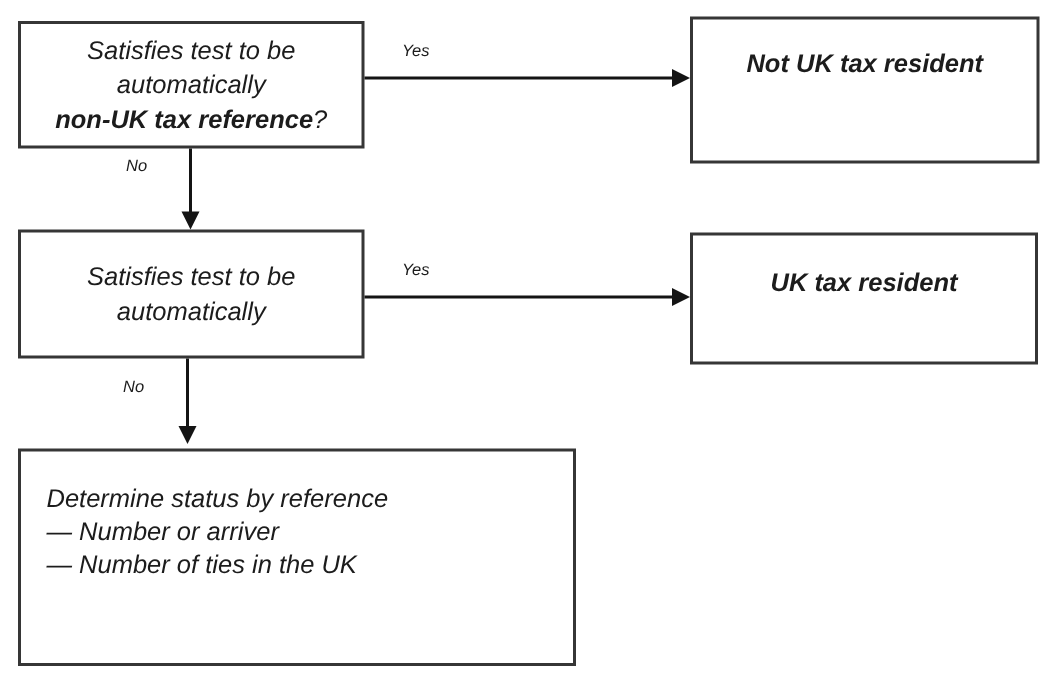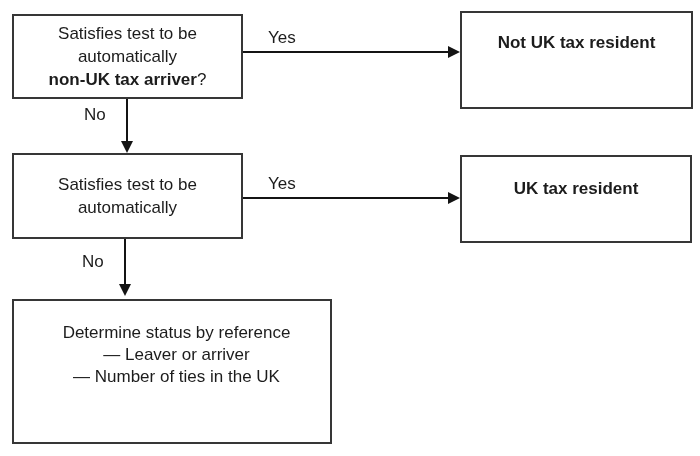--- a/index.html
+++ b/index.html
@@ -9,20 +9,21 @@
     --arrow:#141414;
   }
   html,body{margin:0;padding:0;background:#fff;}
   .canvas{
     position:relative;
     width:700px;height:456px;
     background:var(--bg);
     font-family:"Liberation Sans","DejaVu Sans",sans-serif;
     color:var(--text);
     overflow:hidden;
+    font-style:italic;
   }
   .box{
     position:absolute;
     box-sizing:border-box;
     border:2px solid var(--border);
     background:#fff;
     font-size:17px;
   }
   .box.center{
     display:flex;flex-direction:column;
@@ -33,40 +34,40 @@
   .box .bline b{font-weight:bold;}
   .result-label{
     display:block;
     text-align:center;
     font-weight:bold;
   }
   #box-q1{left:12px;top:14px;width:231px;height:85px;}
   #box-r1{left:460px;top:11px;width:233px;height:98px;padding-top:20px;}
   #box-q2{left:12px;top:153px;width:231px;height:86px;}
   #box-r2{left:460px;top:155px;width:232px;height:88px;padding-top:22px;}
-  #box-d{left:12px;top:299px;width:320px;height:145px;padding:21px 8px 0 17px;line-height:22px;text-align:center;}
+  #box-d{left:12px;top:299px;width:372px;height:145px;padding:21px 8px 0 17px;line-height:22px;}
   #box-d .dline{white-space:nowrap;}
 
   .hline{position:absolute;height:2px;background:var(--arrow);}
   .vline{position:absolute;width:2px;background:var(--arrow);}
   .head-right{
     position:absolute;width:0;height:0;
     border-top:6px solid transparent;
     border-bottom:6px solid transparent;
     border-left:12px solid var(--arrow);
   }
   .head-down{
     position:absolute;width:0;height:0;
     border-left:6px solid transparent;
     border-right:6px solid transparent;
     border-top:12px solid var(--arrow);
   }
   .edge-label{
     position:absolute;
-    font-size:17px;
+    font-size:11px;
   }
   #label-yes1{left:268px;top:28px;}
   #label-no1{left:84px;top:105px;}
   #label-yes2{left:268px;top:174px;}
   #label-no2{left:82px;top:252px;}
 
   #line-yes1{left:243px;top:51px;width:206px;}
   #head-yes1{left:448px;top:46px;}
   #line-no1{left:126px;top:99px;height:43px;}
   #head-no1{left:121px;top:141px;}
@@ -76,39 +77,39 @@
   #head-no2{left:119px;top:284px;}
 </style>
 </head>
 <body>
 
 <div class="canvas">
 
   <div class="box center" id="box-q1">
     <div class="bline">Satisfies test to be</div>
     <div class="bline">automatically</div>
-    <div class="bline"><b>non-UK tax arriver</b><span>?</span></div>
+    <div class="bline"><b>non-UK tax reference</b><span>?</span></div>
   </div>
 
   <div class="box" id="box-r1">
     <span class="result-label">Not UK tax resident</span>
   </div>
 
   <div class="box center" id="box-q2">
     <div class="bline">Satisfies test to be</div>
     <div class="bline">automatically</div>
   </div>
 
   <div class="box" id="box-r2">
     <span class="result-label">UK tax resident</span>
   </div>
 
   <div class="box" id="box-d">
     <div class="dline">Determine status by reference</div>
-    <div class="dline">— Leaver or arriver</div>
+    <div class="dline">— Number or arriver</div>
     <div class="dline">— Number of ties in the UK</div>
   </div>
 
   <div class="hline" id="line-yes1"></div>
   <div class="head-right" id="head-yes1"></div>
   <span class="edge-label" id="label-yes1">Yes</span>
 
   <div class="vline" id="line-no1"></div>
   <div class="head-down" id="head-no1"></div>
   <span class="edge-label" id="label-no1">No</span>

